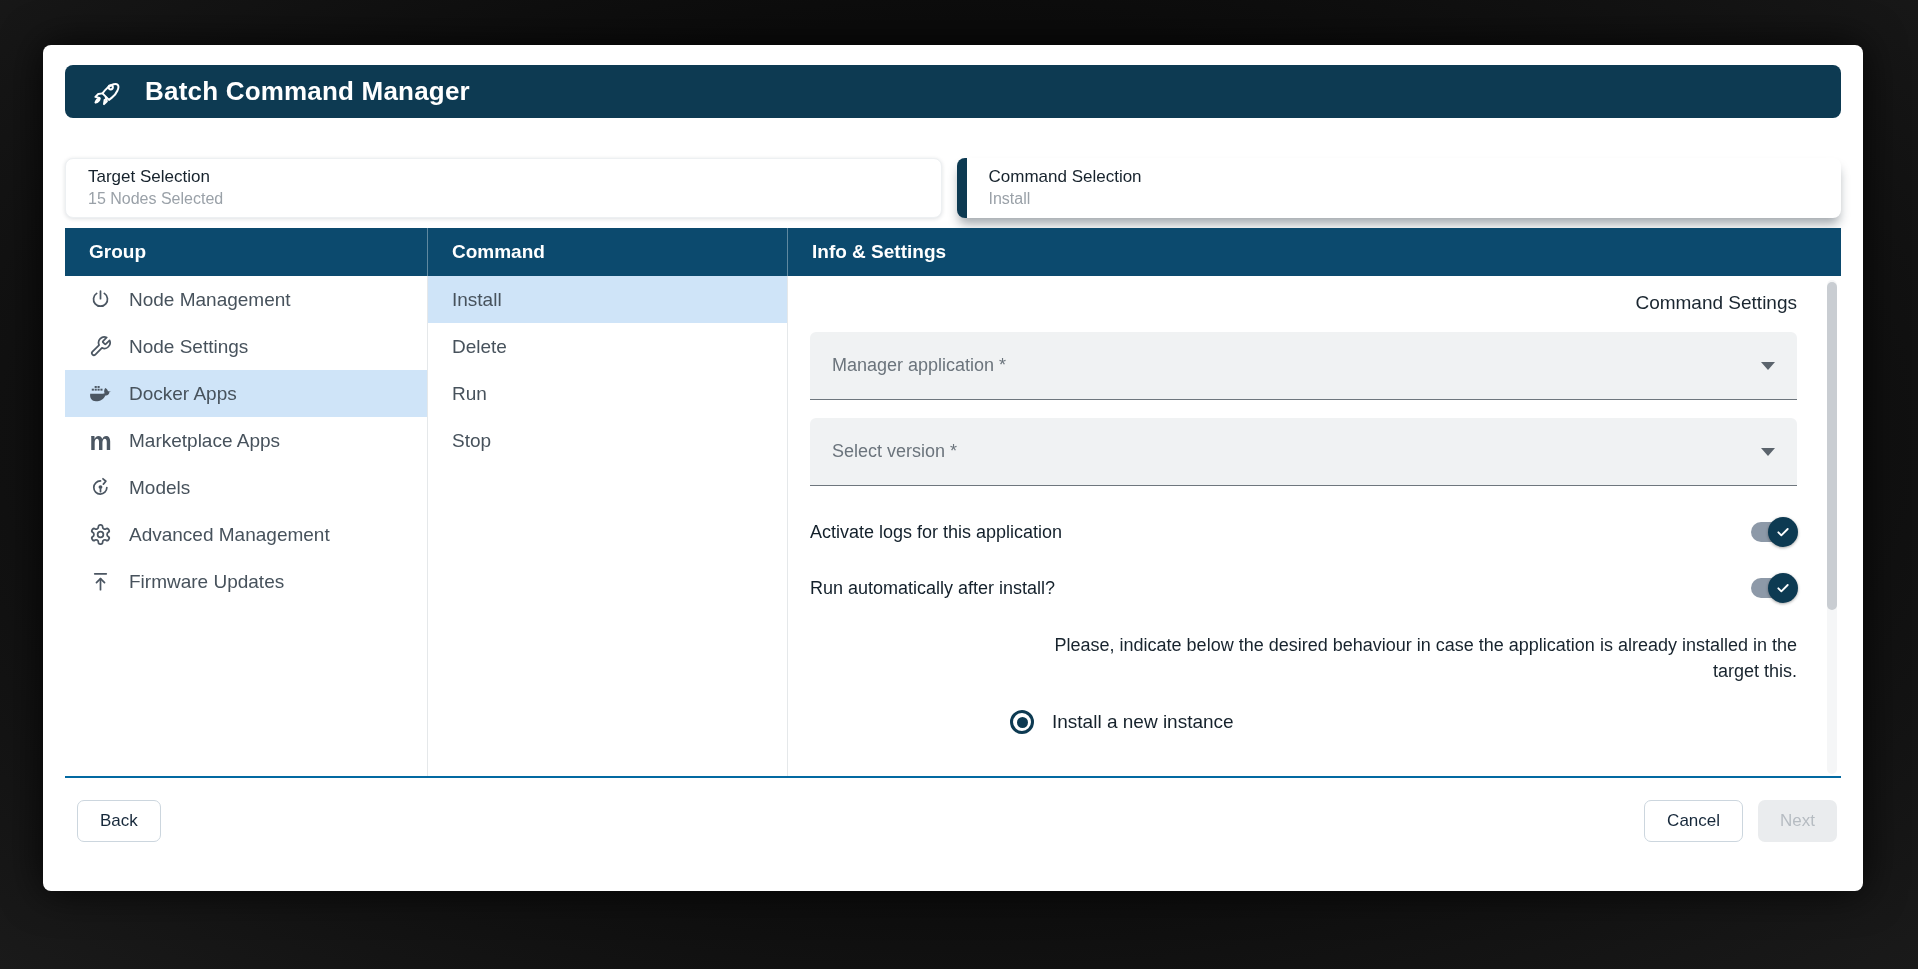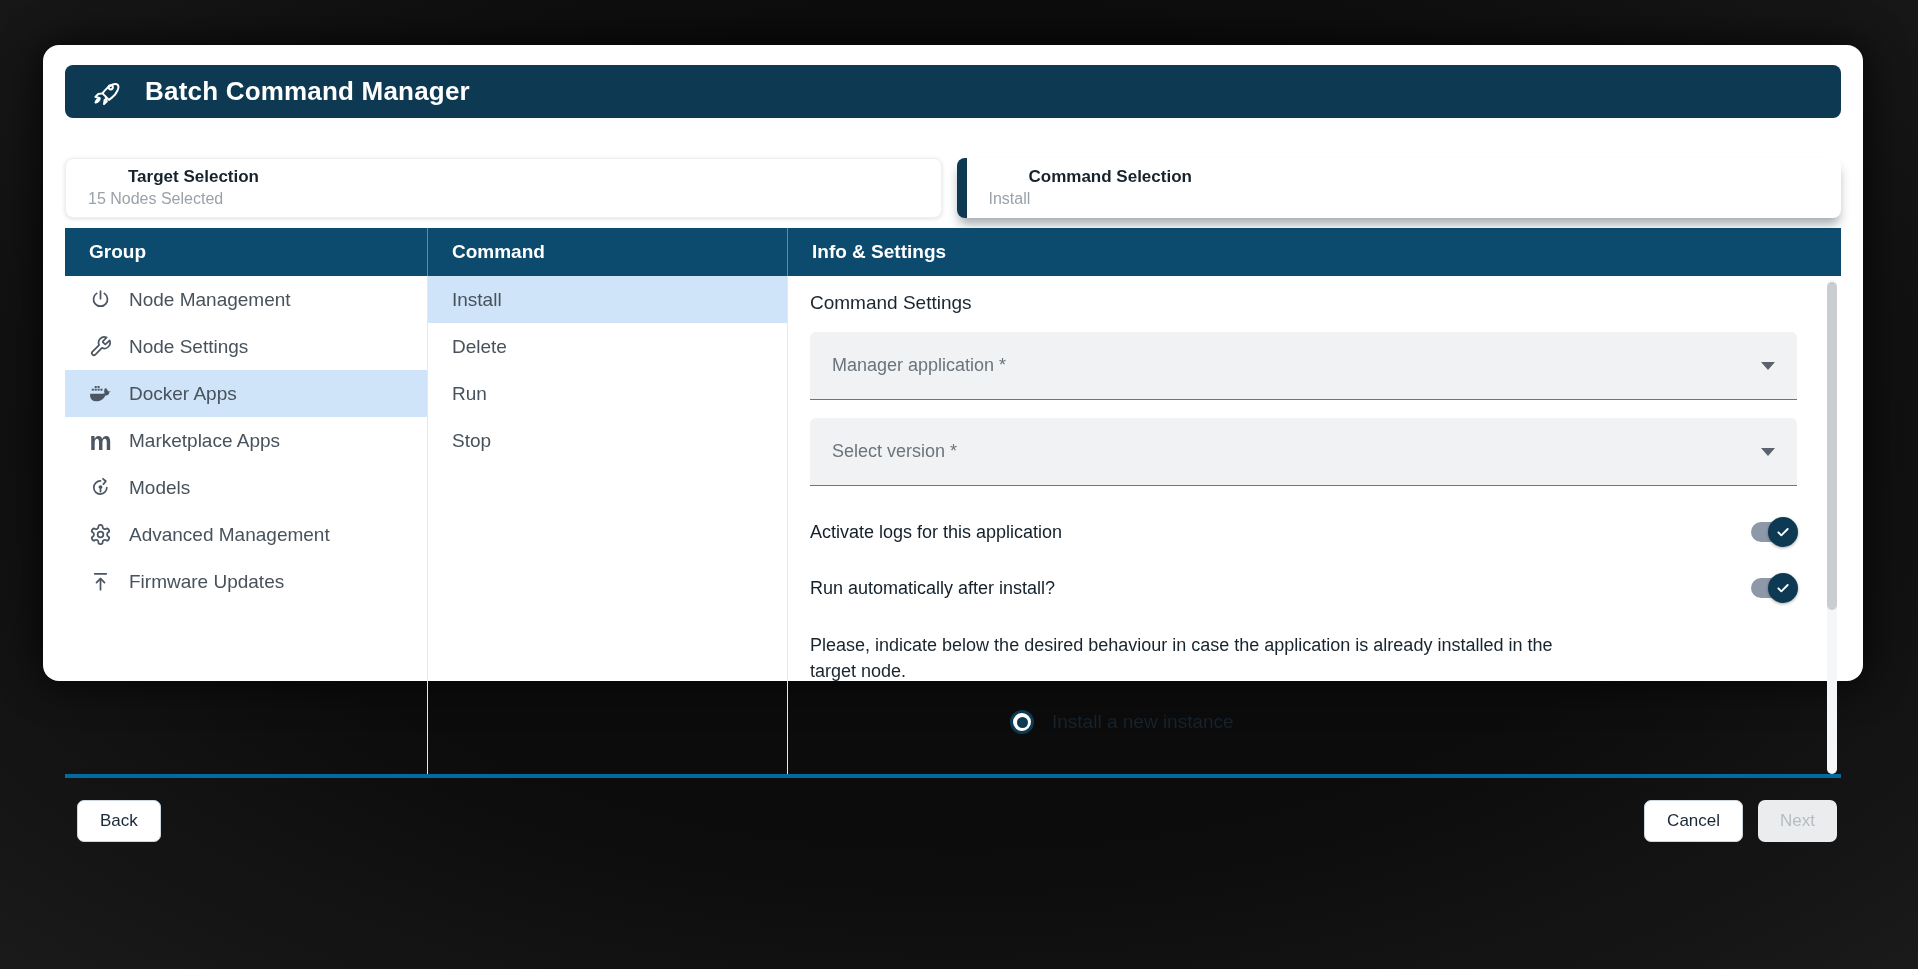--- a/index.html
+++ b/index.html
@@ -3,22 +3,22 @@
 <meta charset="utf-8">
 <style>
   * { box-sizing: border-box; margin: 0; padding: 0; }
   html, body { width: 1918px; height: 969px; overflow: hidden; }
   body {
     background: radial-gradient(ellipse at 50% 45%, #0c0c0c 55%, #1a1a1a 100%);
     font-family: "Liberation Sans", sans-serif;
     position: relative;
   }
   .card {
-    position: absolute; left: 43px; top: 45px; width: 1820px; height: 636px;
-    background: #ffffff; border-radius: 16px;
+    position: absolute; left: 43px; top: 45px; width: 1820px; height: 846px;
+    background: #ffffff; border-radius: 8px;
     box-shadow: 0 0 40px rgba(0,0,0,.8);
   }
   
   .titlebar {
     position: absolute; left: 22px; top: 20px; width: 1776px; height: 53px;
     background: #0d3a52; border-radius: 8px;
     display: flex; align-items: center; gap: 24px; padding: 0 26px;
   }
   .titlebar h1 { color: #ffffff; font-size: 26px; font-weight: bold; letter-spacing: .2px; }
   .rocket { width: 30px; height: 30px; color: #fff; }
@@ -30,36 +30,37 @@
   .step {
     flex: 1; background: #fff; border-radius: 8px;
     border: 1px solid #edf0f2; box-shadow: 0 1px 4px rgba(20,35,50,.14);
     padding: 9px 22px; display: flex; flex-direction: column; justify-content: center; gap: 3px;
     cursor: pointer;
   }
   .step.active {
     border: none; border-left: 10px solid #0d3a52;
     box-shadow: 0 8px 11px -2px rgba(10,25,40,.38);
   }
-  .step-title { font-size: 17px; font-weight: bold; color: #16222c; margin-left: 40px; }
+  .step-title { font-size: 17px; font-weight: normal; color: #16222c; }
   .step-sub { font-size: 16px; color: #9aa1a8; min-height: 19px; }
   
   .table { position: absolute; left: 22px; top: 183px; width: 1776px; height: 550px; }
   .thead {
     height: 48px; background: #0c4a6e; display: grid;
     grid-template-columns: 362px 360px 1fr;
   }
   .th {
     display: flex; align-items: center; padding-left: 24px;
     color: #ffffff; font-size: 19px; font-weight: bold;
   }
   .th + .th { border-left: 1px solid rgba(255,255,255,.35); }
   .tbody {
     height: 502px; display: grid; grid-template-columns: 362px 360px 1fr;
-    border-bottom: 4px solid #0369a1;
+    border-bottom: 2px solid #0369a1;
+    text-align: right;
   }
   .col { overflow: hidden; }
   .col + .col { border-left: 1px solid #e5e8ea; }
   .row {
     height: 47px; display: flex; align-items: center; gap: 17px;
     padding-left: 24px; font-size: 19px; color: #47525c; cursor: pointer;
   }
   .row.selected { background: #cfe4f8; }
   .gicon { width: 23px; height: 23px; color: #4b5662; flex: 0 0 23px; display: flex; align-items: center; justify-content: center; }
   .gicon svg { width: 100%; height: 100%; }
@@ -278,21 +279,21 @@
             <span class="thumb">
               <svg viewBox="0 0 24 24">
                   <path d="M5 12.5l4.5 4.5L19 7.5" stroke="#ffffff" stroke-width="2.8" fill="none" stroke-linecap="round" stroke-linejoin="round"></path>
                 </svg>
             </span>
           </span>
         </div>
 
         <div class="note">
           <span>Please, indicate below the desired behaviour in case the application is already installed in the</span><br>
-          <span>target node.</span>
+          <span>target this.</span>
         </div>
 
         <div class="radio-row">
           <span class="radio-outer">
             <span class="radio-dot"></span>
           </span>
           <span class="radio-label">Install a new instance</span>
         </div>
 
         <div class="scrollbar-track">

